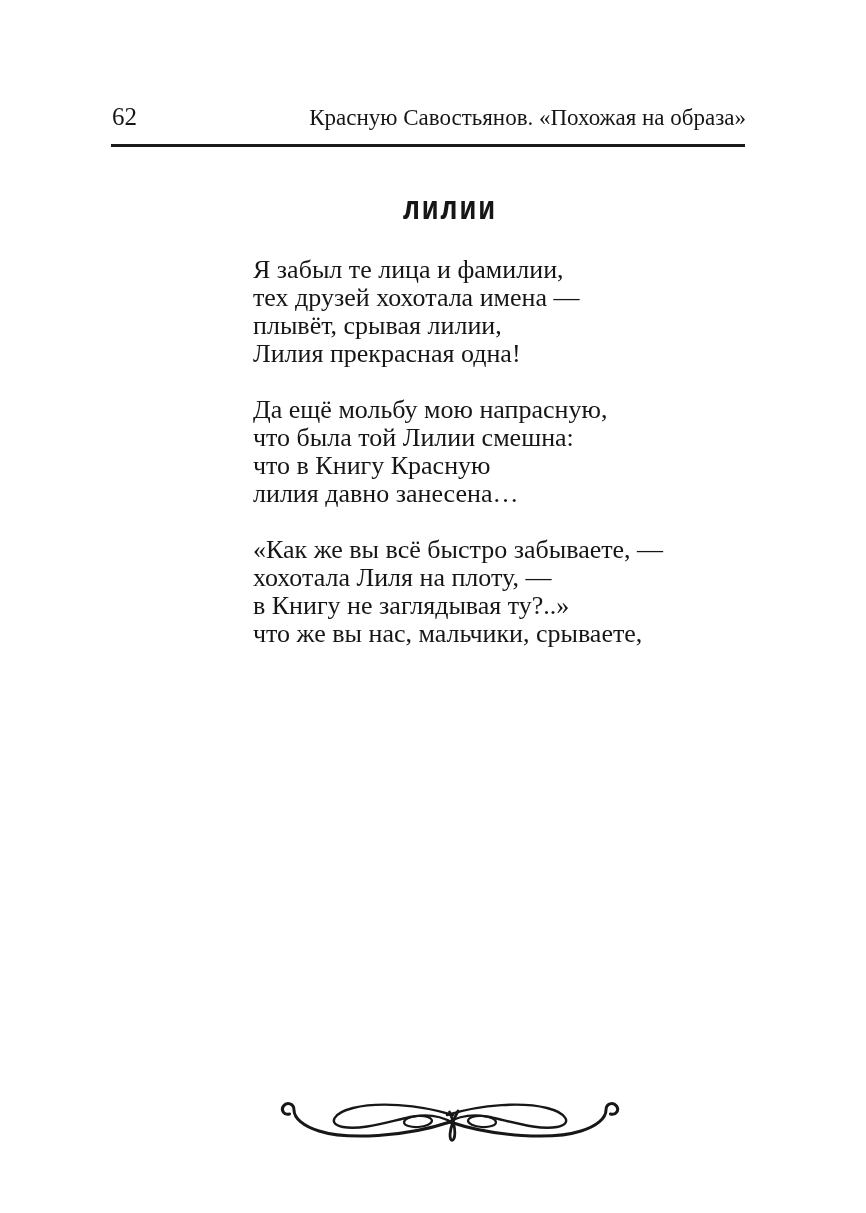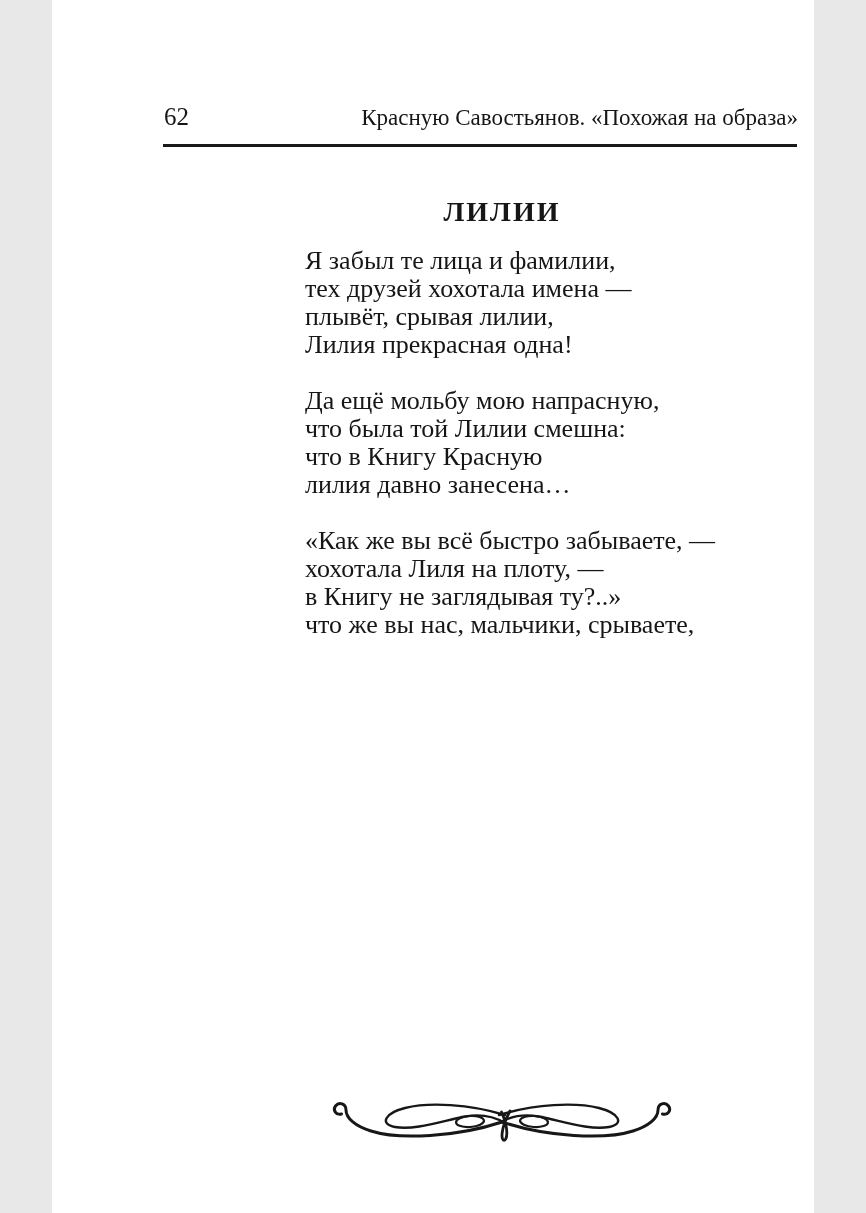--- a/index.html
+++ b/index.html
@@ -2,21 +2,21 @@
 <html lang="ru"><head>
 <meta charset="utf-8">
 <style>
   html, body {
     margin: 0;
     padding: 0;
     background: #e8e8e8;
   }
   .page {
     position: relative;
-    width: 762px;
+    width: 866px;
     height: 1213px;
     margin: 0 auto;
     background: #ffffff;
     font-family: "Liberation Serif", "DejaVu Serif", serif;
     color: #161616;
     overflow: hidden;
   }
   .running-head {
     position: absolute;
     left: 112px;
@@ -44,25 +44,26 @@
     position: absolute;
     left: 253px;
     top: 196px;
     width: 394px;
     margin: 0;
     text-align: center;
     font-size: 28px;
     font-weight: 700;
     letter-spacing: 2px;
     line-height: 32px;
+    font-family: Liberation Mono, monospace;
   }
   .poem-body {
     position: absolute;
     left: 253px;
-    top: 247px;
+    top: 256px;
     font-size: 26px;
     line-height: 28px;
     white-space: nowrap;
   }
   .poem-line {
     min-height: 28px;
   }
   .flourish {
     position: absolute;
     left: 277px;

